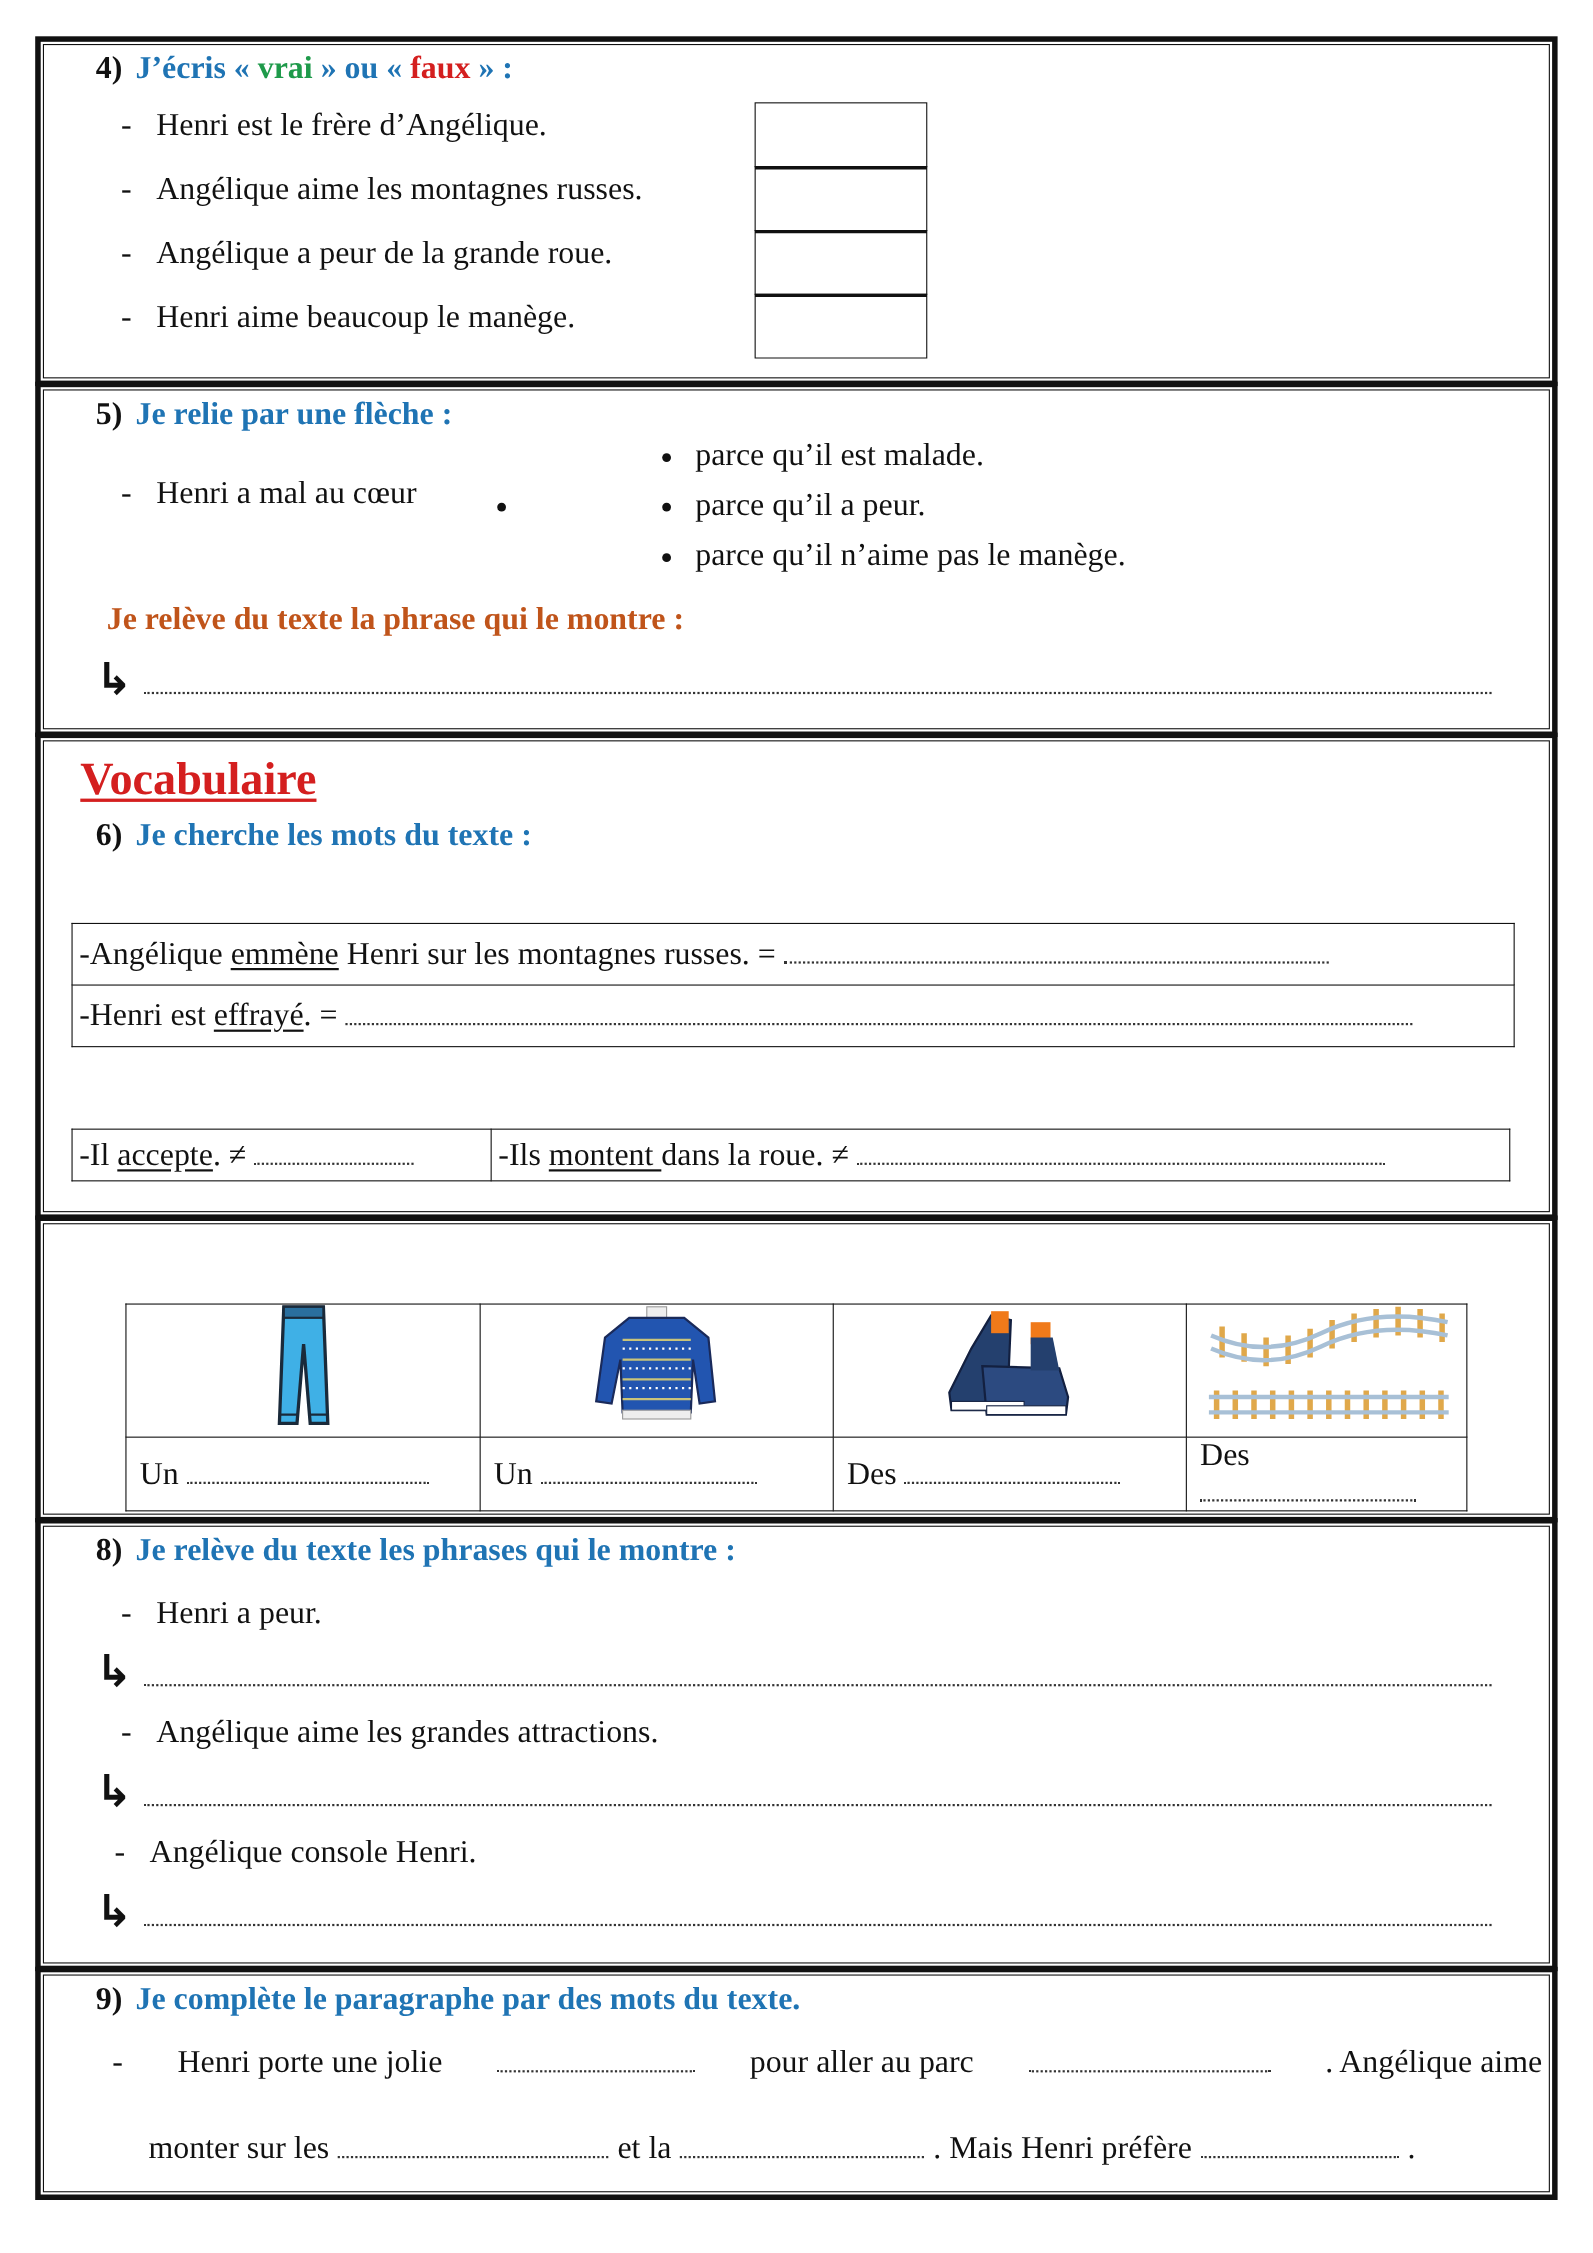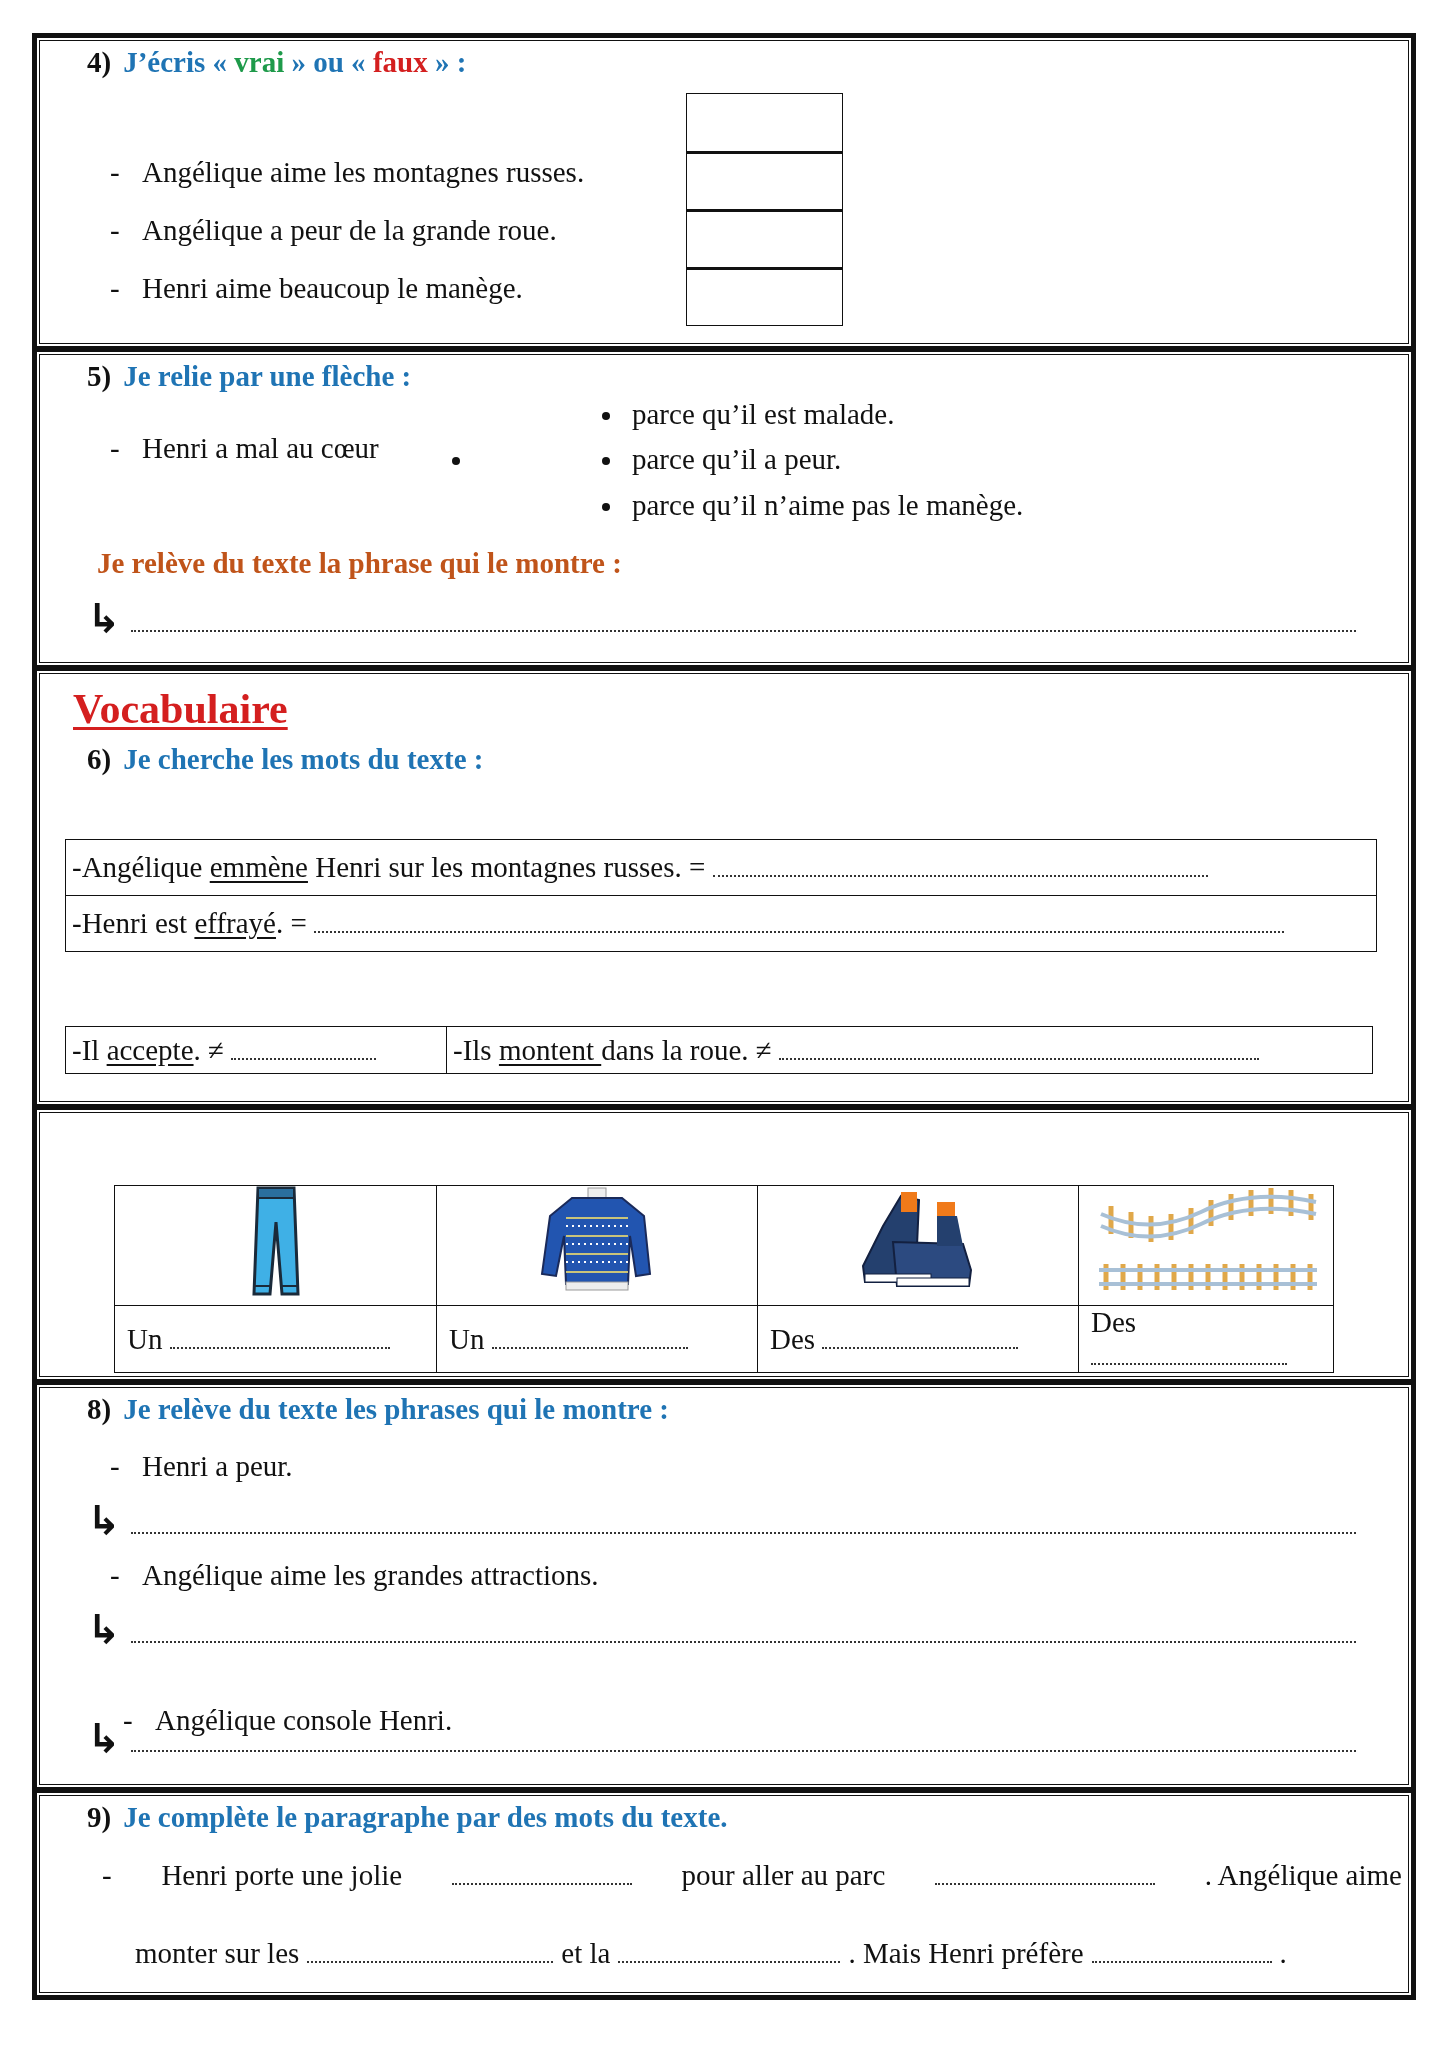--- a/index.html
+++ b/index.html
@@ -32,20 +32,21 @@
 </head>
 <body>
 
 <div class="frame">
 
   <div class="section" style="top:0; height:318px;">
     <div class="abs" style="left:50px; top:8px;">
       <span class="qnum">4)</span>
       <span class="qtitle blue" style="margin-left:8px;">J’écris « </span><span class="qtitle green">vrai</span><span class="qtitle blue"> » ou « </span><span class="qtitle red">faux</span><span class="qtitle blue"> » :</span>
     </div>
+    <div class="abs line" style="left:73px; top:60px;"><span class="dash">-</span><span>Henri est le frère d’Angélique.</span></div>
     <div class="abs line" style="left:73px; top:118px;"><span class="dash">-</span><span>Angélique aime les montagnes russes.</span></div>
     <div class="abs line" style="left:73px; top:176px;"><span class="dash">-</span><span>Angélique a peur de la grande roue.</span></div>
     <div class="abs line" style="left:73px; top:234px;"><span class="dash">-</span><span>Henri aime beaucoup le manège.</span></div>
     <div class="box" style="left:649px; top:55px; width:157px; height:59px;"></div>
     <div class="box" style="left:649px; top:113px; width:157px; height:59px; border-top-width:3px;"></div>
     <div class="box" style="left:649px; top:171px; width:157px; height:59px; border-top-width:3px;"></div>
     <div class="box" style="left:649px; top:229px; width:157px; height:59px; border-top-width:3px;"></div>
   </div>
 
   <div class="section" style="top:314px; height:323px;">
@@ -192,21 +193,21 @@
     <div class="abs line" style="left:73px; top:65px;"><span class="dash">-</span><span>Henri a peur.</span></div>
     <div class="abs" style="left:50px; top:112px;">
       <span class="arrow">↳</span>
       <span class="dots" style="width:1225px; margin-left:6px;"></span>
     </div>
     <div class="abs line" style="left:73px; top:174px;"><span class="dash">-</span><span>Angélique aime les grandes attractions.</span></div>
     <div class="abs" style="left:50px; top:221px;">
       <span class="arrow">↳</span>
       <span class="dots" style="width:1225px; margin-left:6px;"></span>
     </div>
-    <div class="abs line" style="left:86px; top:283px;margin-top:36px;"><span class="dash">-</span><span>Angélique console Henri.</span></div>
+    <div class="abs line" style="left:67px; top:283px;"><span class="dash">-</span><span>Angélique console Henri.</span></div>
     <div class="abs" style="left:50px; top:330px;">
       <span class="arrow">↳</span>
       <span class="dots" style="width:1225px; margin-left:6px;"></span>
     </div>
   </div>
 
   <div class="section" style="top:1755px; height:212px;">
     <div class="abs" style="left:50px; top:8px;">
       <span class="qnum">9)</span>
       <span class="qtitle blue" style="margin-left:8px;">Je complète le paragraphe par des mots du texte.</span>

